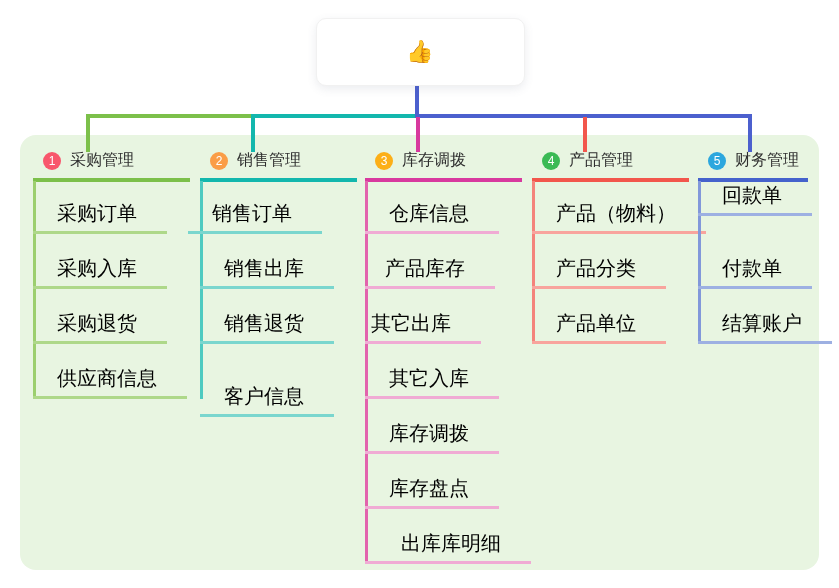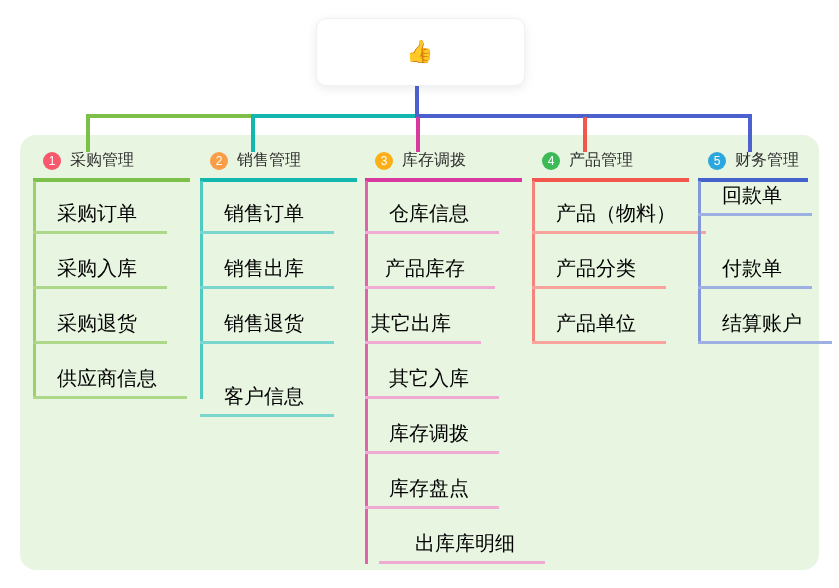--- a/index.html
+++ b/index.html
@@ -75,39 +75,39 @@
         <div class="child" style="left: 33px; top: 313px; border-bottom-color: rgb(174, 216, 137);">采购退货</div>
         <div class="child" style="left: 33px; top: 368px; border-bottom-color: rgb(174, 216, 137);">供应商信息</div>
       </div>
 
   <div class="branch">
     <div class="branch-header" style="left: 200px; top: 150px; width: 157px; border-bottom-color: rgb(19, 183, 173);">
       <span class="badge" style="background: rgb(250, 157, 71);">2</span>
       <span class="branch-label">销售管理</span>
     </div>
     <div class="vline" style="left: 200px; top: 181px; height: 218px; background: rgb(78, 202, 192);"></div>
-  <div class="child" style="left: 200px; top: 203px; border-bottom-color: rgb(122, 214, 206);">销售订单</div>
+  <div class="child" style="left: 188px; top: 203px; border-bottom-color: rgb(122, 214, 206);">销售订单</div>
         <div class="child" style="left: 200px; top: 258px; border-bottom-color: rgb(122, 214, 206);">销售出库</div>
         <div class="child" style="left: 200px; top: 313px; border-bottom-color: rgb(122, 214, 206);">销售退货</div>
         <div class="child" style="left: 200px; top: 368px; border-bottom-color: rgb(122, 214, 206); margin-top: 18px;">客户信息</div>
       </div>
 
   <div class="branch">
     <div class="branch-header" style="left: 365px; top: 150px; width: 157px; border-bottom-color: rgb(216, 57, 158);">
       <span class="badge" style="background: rgb(252, 175, 23);">3</span>
       <span class="branch-label">库存调拨</span>
     </div>
     <div class="vline" style="left: 365px; top: 181px; height: 383px; background: rgb(226, 99, 173);"></div>
   <div class="child" style="left: 365px; top: 203px; border-bottom-color: rgb(240, 171, 212);">仓库信息</div>
         <div class="child" style="left: 365px; top: 258px; border-bottom-color: rgb(240, 171, 212); padding-left: 20px;">产品库存</div>
         <div class="child" style="left: 365px; top: 313px; border-bottom-color: rgb(240, 171, 212); padding-left: 6px;">其它出库</div>
         <div class="child" style="left: 365px; top: 368px; border-bottom-color: rgb(240, 171, 212);">其它入库</div>
         <div class="child" style="left: 365px; top: 423px; border-bottom-color: rgb(240, 171, 212);">库存调拨</div>
         <div class="child" style="left: 365px; top: 478px; border-bottom-color: rgb(240, 171, 212);">库存盘点</div>
-        <div class="child" style="left: 379px; top: 533px; border-bottom-color: rgb(240, 171, 212); padding-left: 36px;">出库库明细</div>
+        <div class="child" style="left: 365px; top: 533px; border-bottom-color: rgb(240, 171, 212); padding-left: 36px;">出库库明细</div>
       </div>
 
   <div class="branch">
     <div class="branch-header" style="left: 532px; top: 150px; width: 157px; border-bottom-color: rgb(242, 86, 76);">
       <span class="badge" style="background: rgb(59, 186, 85);">4</span>
       <span class="branch-label">产品管理</span>
     </div>
     <div class="vline" style="left: 532px; top: 181px; height: 163px; background: rgb(244, 131, 123);"></div>
   <div class="child" style="left: 532px; top: 203px; border-bottom-color: rgb(248, 164, 157);">产品（物料）</div>
         <div class="child" style="left: 532px; top: 258px; border-bottom-color: rgb(248, 164, 157);">产品分类</div>

